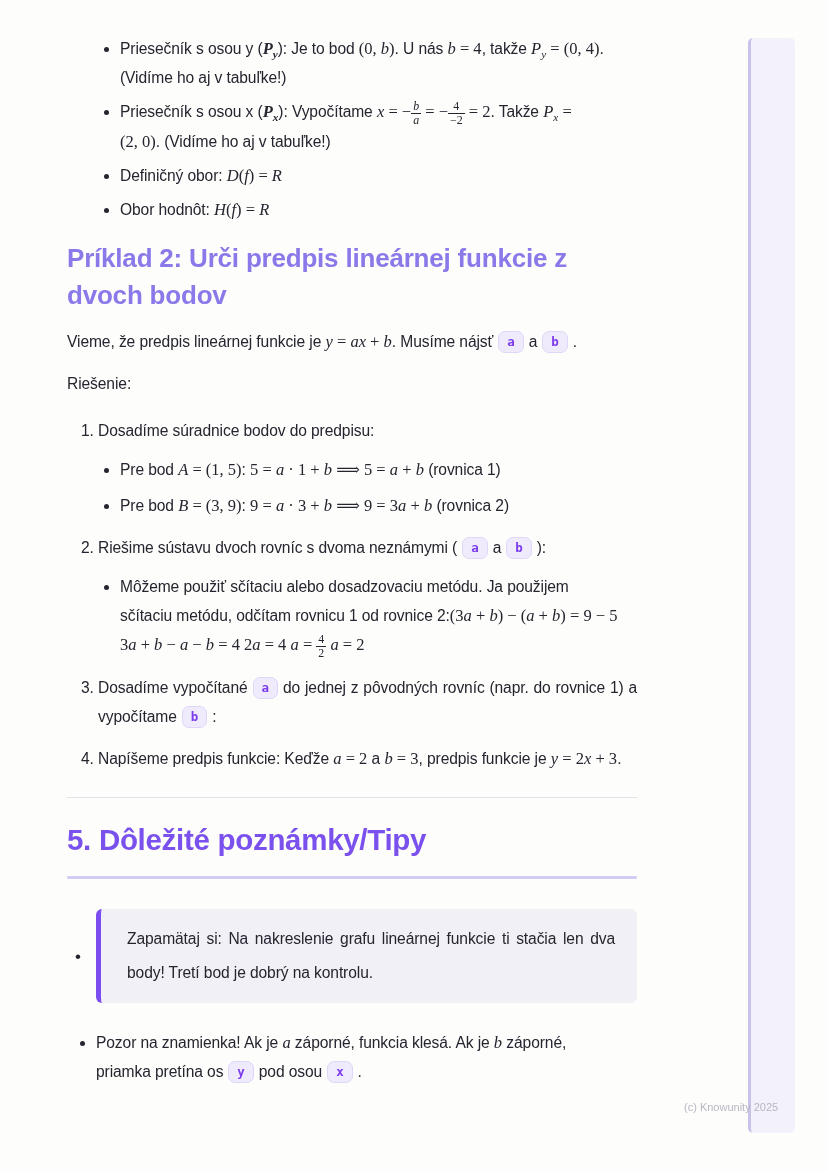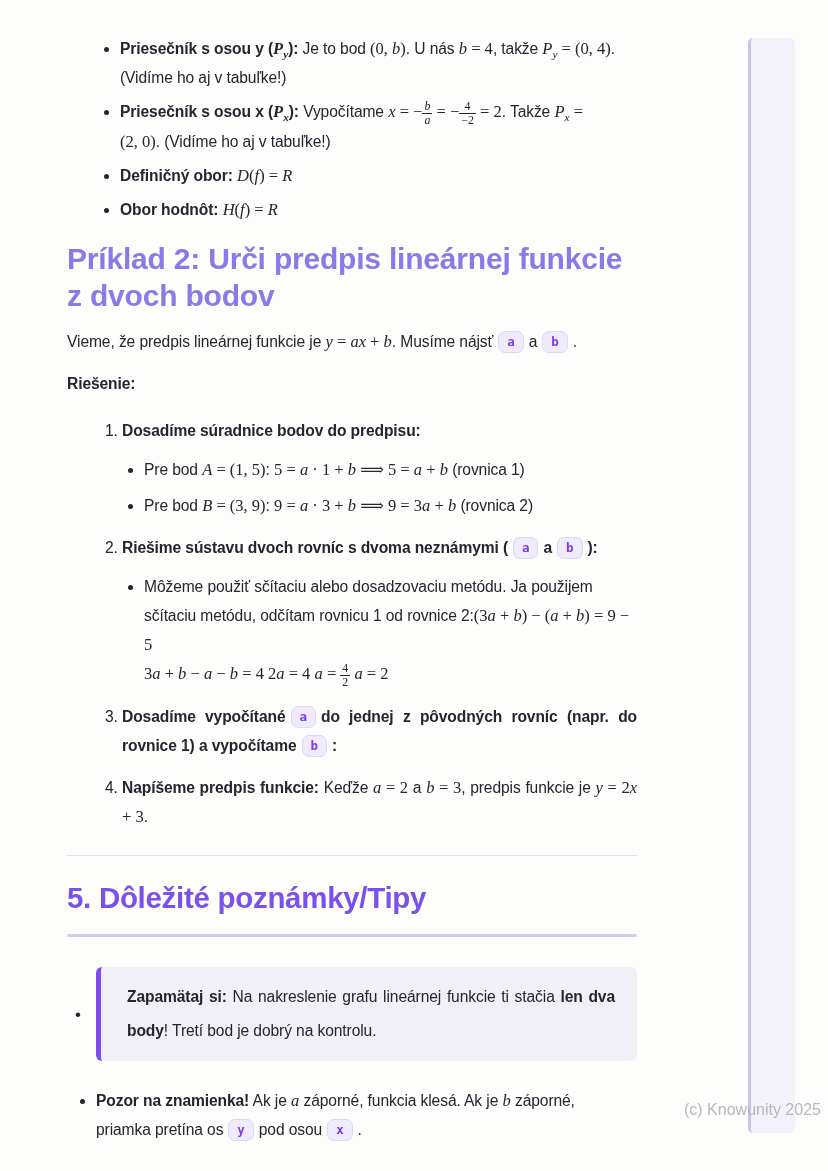--- a/index.html
+++ b/index.html
@@ -5,41 +5,41 @@
   html,body{margin:0;padding:0;}
   body{
     width:828px;height:1171px;position:relative;overflow:hidden;
     background:#fdfdfb;color:#26242f;
     font-family:"Liberation Sans",sans-serif;
   }
   .content{
     position:absolute;left:67px;top:34px;width:570px;
     font-size:15.6px;line-height:29px;letter-spacing:-0.1px;
   }
-  .bold{font-weight:700;}
+  .bold{font-weight:400;}
   .math{font-family:"Liberation Serif","DejaVu Serif",serif;font-size:1.06em;letter-spacing:0;}
   .math i{font-style:italic;}
   .math.bold{font-weight:600;font-family:Liberation Serif, serif;}
   sub{font-size:0.68em;line-height:0;}
   .chip{
     display:inline-block;background:var(--chip-bg,#efebfc);border:1px solid var(--chip-border,#e0d7f8);
     border-radius:7px;padding:2px 8px 3px;margin:0 5px;vertical-align:1px;
     font-family:"DejaVu Sans Mono",monospace;font-weight:700;font-size:12.5px;line-height:1.2;
     color:var(--chip-text,#7c3bed);
   }
   .frac{display:inline-block;text-align:center;vertical-align:-0.6em;line-height:1.08;font-size:0.72em;}
   .frac .num,.frac .den{display:block;padding:0 2px;}
   .frac .den{border-top:1px solid #26242f;}
   ul,ol{margin:0;}
   ul.list-indent2{margin:0;padding-left:53px;list-style:disc outside;}
   ul.list-indent2>li{margin-bottom:5px;}
-  h2{color:var(--h2,#8979e9);font-size:30px;line-height:37px;margin:16px 0 0;font-weight:700;letter-spacing:-0.2px;}
+  h2{color:var(--h2,#8979e9);font-size:26px;line-height:37px;margin:16px 0 0;font-weight:700;letter-spacing:-0.2px;}
   .content p{margin:13px 0 0;}
   ol.numlist{margin:18px 0 0;padding-left:31px;}
-  ol.numlist>li{margin-bottom:13px;margin-left:24px;}
+  ol.numlist>li{margin-bottom:13px;}
   ol.numlist ul.sublist{margin:10px 0 0;padding-left:22px;list-style:disc outside;}
   ol.numlist ul.sublist>li{margin-bottom:7px;}
   .mathline{margin:9px 0 0;}
   hr{border:none;border-top:1.5px solid var(--divider,#e3e1e7);margin:24px 0 0;}
   h1{color:var(--h1,#7b51ee);font-size:29.5px;line-height:40px;margin:22px 0 16px;font-weight:700;letter-spacing:-0.3px;}
   .h1-rule{height:3.5px;background:var(--rule,#d3cbf3);border-radius:2px;margin-top:11px;}
   ul.list-top{margin:30px 0 0;padding-left:29px;list-style:disc outside;}
   ul.list-top>li{margin-bottom:25px;}
   li.quote-item{list-style:none;position:relative;}
   li.quote-item::before{content:"\2022";position:absolute;left:-21px;top:50%;transform:translateY(-50%);font-size:17px;}
@@ -48,21 +48,21 @@
     border-radius:6px;padding:13px 22px 13px 26px;line-height:34px;
   }
   .justify{text-align:justify;}
   .scroll-strip{
     position:absolute;left:748px;top:38px;width:44px;height:1095px;
     background:var(--track,#f3f2fa);border-left:3px solid var(--track-edge,#c9c3ea);
     border-radius:5px;z-index:1;
   }
   .watermark{
     position:absolute;left:684px;top:1101px;z-index:2;
-    font-size:16px;color:var(--wm,#b9b6c3);letter-spacing:0;
+    font-size:11px;color:var(--wm,#b9b6c3);letter-spacing:0;
   }
 </style>
 </head>
 <body style="--h1: #7b51ee; --h2: #8979e9; --chip-text: #7c3bed; --chip-bg: #efebfc; --chip-border: #e0d7f8; --callout-bg: #f1f0f6; --callout-border: #7b4df0; --rule: #d3cbf3; --divider: #e3e1e7; --track: #f3f2fa; --track-edge: #c9c3ea; --wm: #b9b6c3;">
 
 <main class="content">
     <ul class="list-indent2">
       <li><span class=" bold">Priesečník s osou y (</span><span class="math bold"><i>P</i><sub><i>y</i></sub></span><span class=" bold">):</span><span> Je to bod </span><span class="math">(0, <i>b</i>)</span><span>. U nás </span><span class="math"><i>b</i> = 4</span><span>, takže </span><span class="math"><i>P</i><sub><i>y</i></sub></span><span class="math"> = (0, 4)</span><span>.</span><br><span>(Vidíme ho aj v tabuľke!)</span></li>
       <li><span class=" bold">Priesečník s osou x (</span><span class="math bold"><i>P</i><sub><i>x</i></sub></span><span class=" bold">):</span><span> Vypočítame </span><span class="math"><i>x</i> = −</span><span class="math"><span class="frac"><span class="num"><i>b</i></span><span class="den"><i>a</i></span></span></span><span class="math"> = −</span><span class="math"><span class="frac"><span class="num">4</span><span class="den">−2</span></span></span><span class="math"> = 2</span><span>. Takže </span><span class="math"><i>P</i><sub><i>x</i></sub></span><span class="math"> =</span><br><span class="math">(2, 0)</span><span>. (Vidíme ho aj v tabuľke!)</span></li>
       <li><span class=" bold">Definičný obor: </span><span class="math"><i>D</i>(<i>f</i>) = <i>R</i></span></li>

